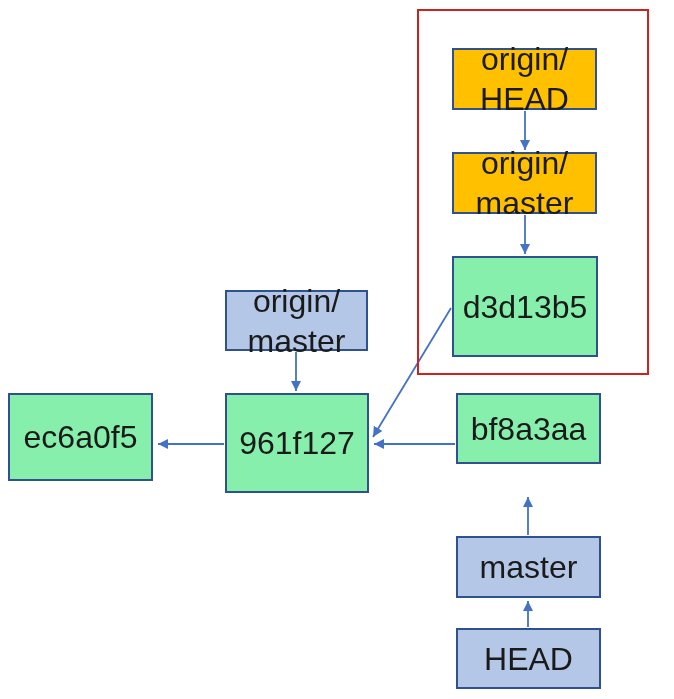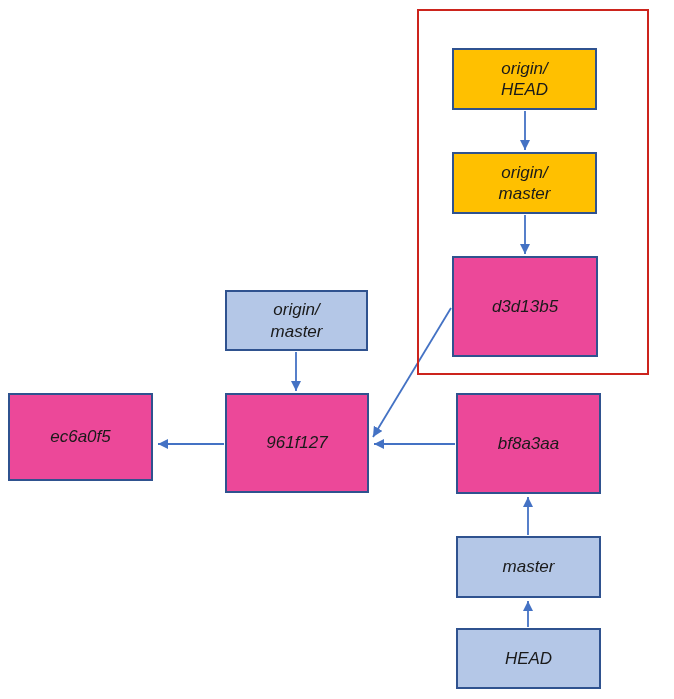--- a/index.html
+++ b/index.html
@@ -24,31 +24,30 @@
     pointer-events: none;
   }
   .node {
     position: absolute;
     box-sizing: border-box;
     border: 2px solid #2f528f;
     display: flex;
     align-items: center;
     justify-content: center;
     text-align: center;
-    font-size: 17px;
+    font-size: 32px;
     line-height: 1.25;
     color: #1a1a1a;
-    font-style: italic;
   }
   .node .lbl {
     white-space: pre-line;
   }
   .remote-ref { background: #ffc000; }
   .local-ref  { background: #b4c7e7; }
-  .commit     { background: #ec4899; text-align: right; }
+  .commit     { background: #86efac; text-align: right; }
   .highlight-box {
     position: absolute;
     left: 417px;
     top: 9px;
     width: 232px;
     height: 366px;
     box-sizing: border-box;
     border: 2px solid #cc241d;
     background: transparent;
   }
@@ -96,21 +95,21 @@
   </div>
 
   <div class="node commit" style="left:225px; top:393px; width:144px; height:100px;">
     <span class="lbl">961f127</span>
   </div>
 
   <div class="node commit" style="left:8px; top:393px; width:145px; height:88px;">
     <span class="lbl">ec6a0f5</span>
   </div>
 
-  <div class="node commit" style="left:456px; top:393px; width:145px; height:101px;">
+  <div class="node commit" style="left:456px; top:393px; width:145px; height:71px;">
     <span class="lbl">bf8a3aa</span>
   </div>
 
   <div class="node local-ref" style="left:456px; top:536px; width:145px; height:62px;">
     <span class="lbl">master</span>
   </div>
 
   <div class="node local-ref" style="left:456px; top:628px; width:145px; height:61px;">
     <span class="lbl">HEAD</span>
   </div>

